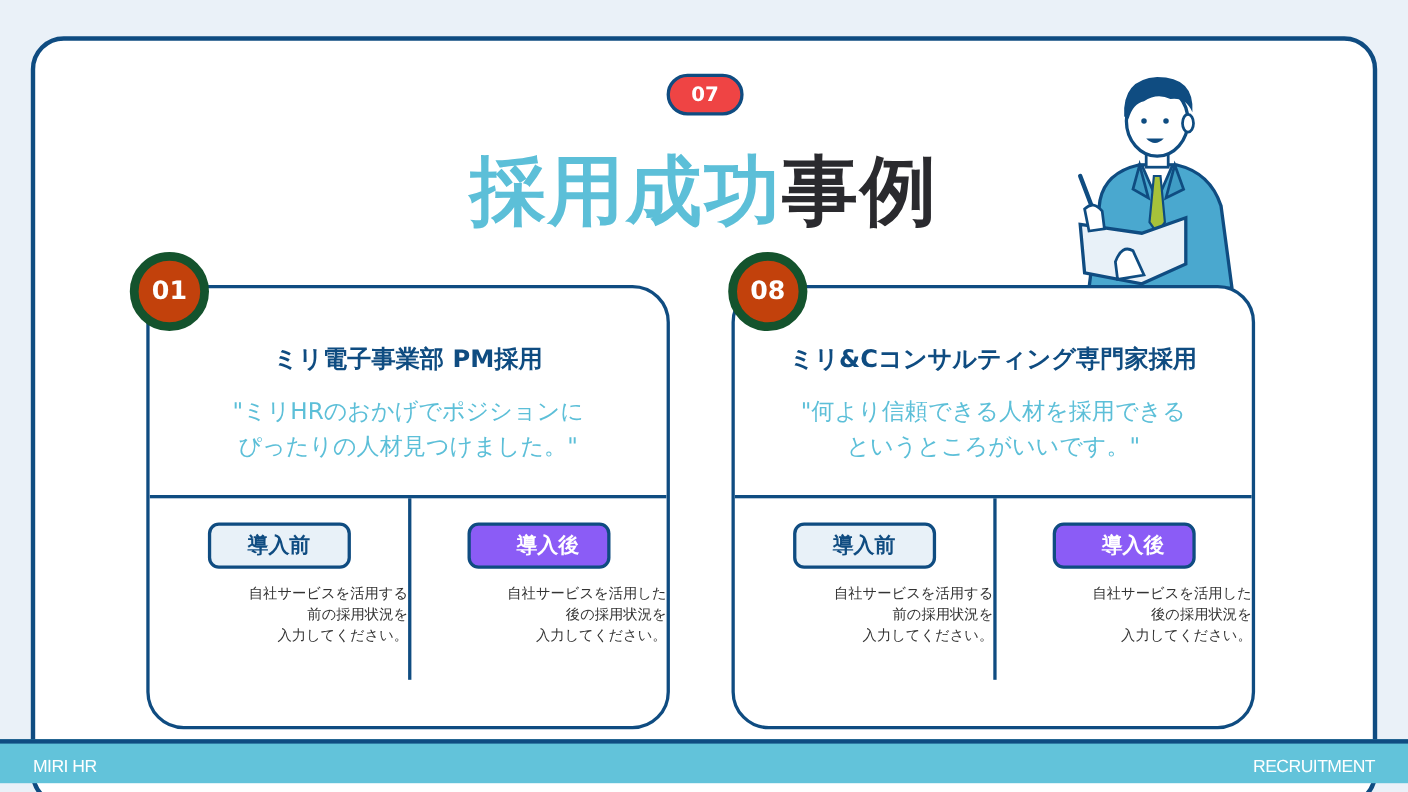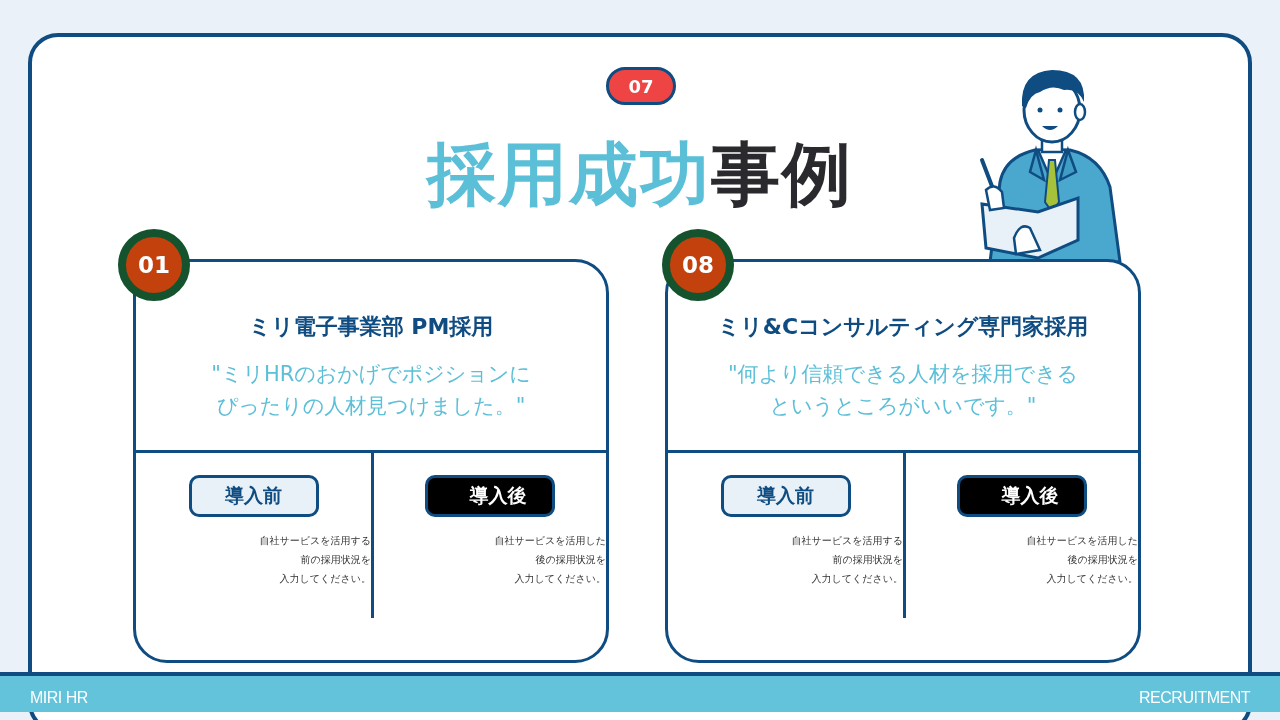--- a/index.html
+++ b/index.html
@@ -103,24 +103,24 @@
     position: absolute; left: 50%; top: 22px;
     transform: translateX(-50%);
     width: 130px; height: 42px;
     border: 3px solid #0f4c81;
     border-radius: 10px;
     font-weight: bold;
     font-size: 19px;
     display: flex; align-items: center; justify-content: center;
   }
   .tag.before { background: #e8f1f8; color: #0f4c81; }
-  .tag.after { background: #000000; color: #ffffff; padding-left: 16px; }
+  .tag.after { background: #8b5cf6; color: #ffffff; padding-left: 16px; }
   .col-desc {
     position: absolute; left: 0; top: 78px; width: 100%;
-    font-size: 10px;
+    font-size: 13px;
     line-height: 19px;
     color: #333333;
     white-space: pre-line;
   }
 
   .badge {
     position: absolute;
     width: 72px; height: 72px;
     border-radius: 50%;
     background: #c2410c;

